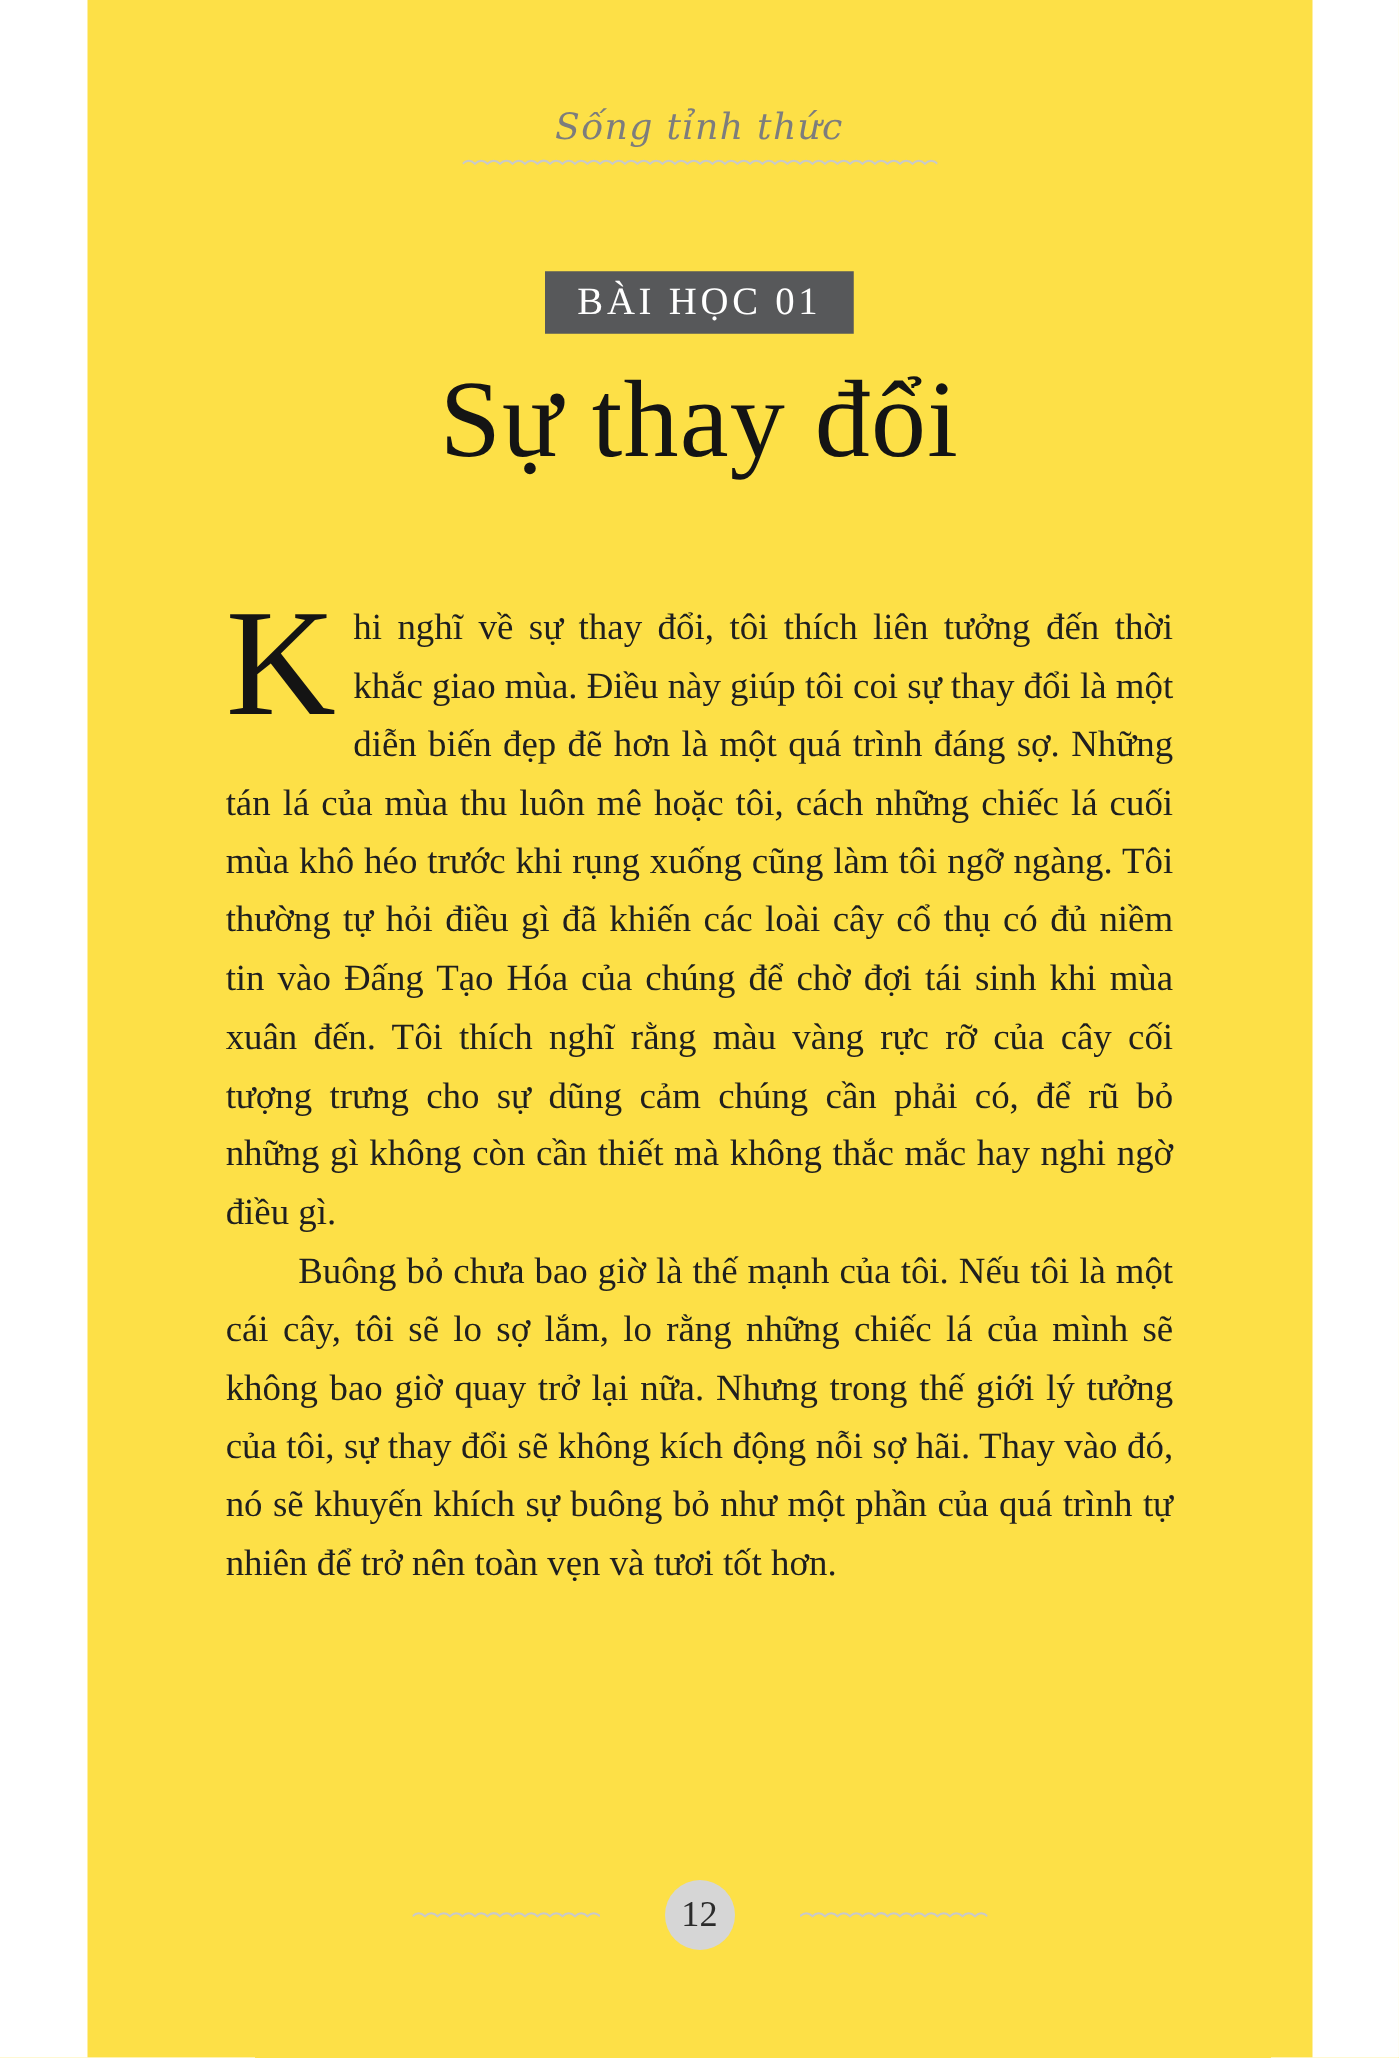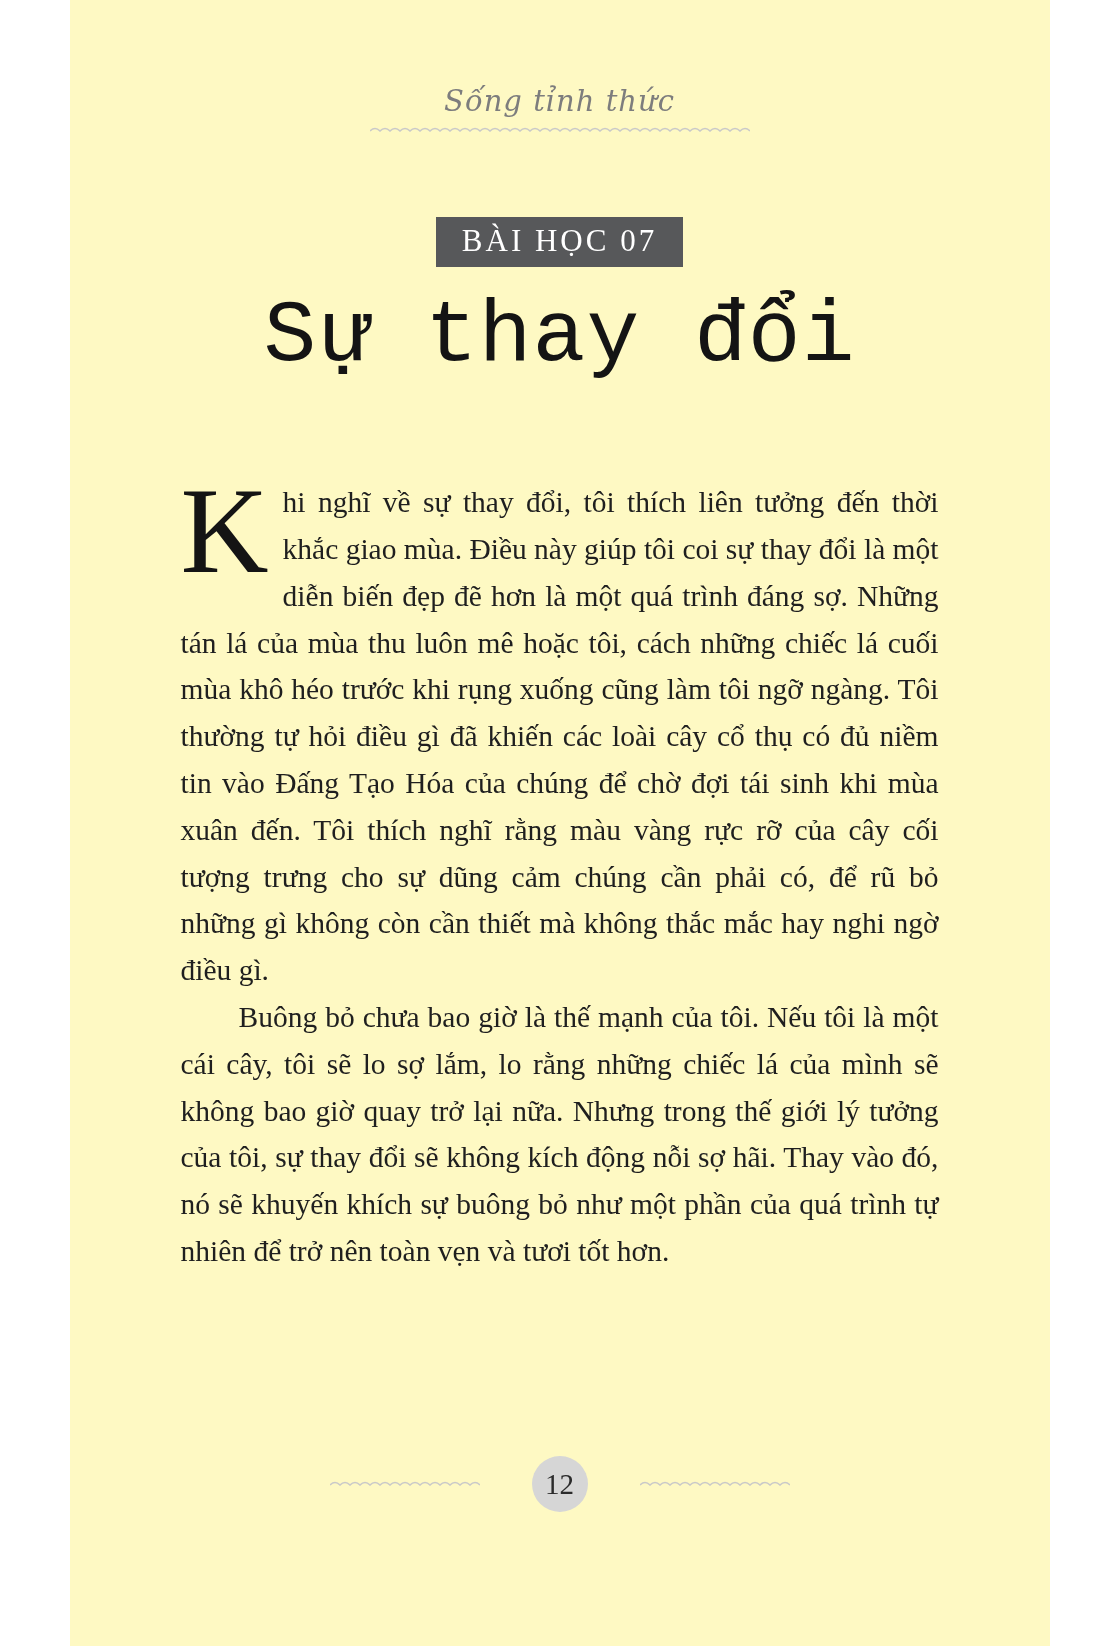--- a/index.html
+++ b/index.html
@@ -3,21 +3,21 @@
 <meta charset="utf-8">
 <style>
   * { box-sizing: border-box; }
   html, body { margin: 0; padding: 0; background: #ffffff; }
 
   .page {
     position: relative;
     width: 980px;
     height: 1646px;
     margin: 0 auto;
-    background: #fef9c3;
+    background: #fde047;
     overflow: hidden;
     font-family: "Liberation Serif", serif;
     color: var(--text, #1f1f1f);
   }
 
   
   .running-header { padding-top: 86px; text-align: center; }
   .book-title {
     font-family: "DejaVu Serif", serif;
     font-style: italic;
@@ -40,21 +40,21 @@
     font-size: 31px;
     line-height: 1;
     padding: 8px 26px 11px;
     letter-spacing: 3px;
   }
 
   
   .chapter-title {
     margin: 24px 0 0;
     text-align: center;
-    font-family: Liberation Mono, monospace;
+    font-family: Liberation Serif, serif;
     font-weight: normal;
     font-size: 88px;
     line-height: 1.05;
     color: #141414;
     letter-spacing: 1px;
   }
 
   
   .body-col {
     width: 758px;
@@ -72,21 +72,21 @@
     font-size: 122px;
     line-height: 88px;
     padding: 8px 14px 0 0;
     color: #141414;
   }
 
   
   .footer {
     position: absolute;
     left: 0; right: 0;
-    top: 1456px;
+    top: 1504px;
     display: flex;
     align-items: center;
     justify-content: center;
     gap: 52px;
   }
   .page-circle {
     width: 56px; height: 56px;
     border-radius: 50%;
     background: var(--circle-bg, #d6d6d6);
     color: #2b2b2b;
@@ -102,21 +102,21 @@
 
   <header class="running-header">
     <div class="book-title">Sống tỉnh thức</div>
     <div class="wave-row">
       <svg class="wave" width="380" height="10" viewBox="0 0 380 10" aria-hidden="true">
           <path d="M0 6 Q5 1 10 6 Q15 1 20 6 Q25 1 30 6 Q35 1 40 6 Q45 1 50 6 Q55 1 60 6 Q65 1 70 6 Q75 1 80 6 Q85 1 90 6 Q95 1 100 6 Q105 1 110 6 Q115 1 120 6 Q125 1 130 6 Q135 1 140 6 Q145 1 150 6 Q155 1 160 6 Q165 1 170 6 Q175 1 180 6 Q185 1 190 6 Q195 1 200 6 Q205 1 210 6 Q215 1 220 6 Q225 1 230 6 Q235 1 240 6 Q245 1 250 6 Q255 1 260 6 Q265 1 270 6 Q275 1 280 6 Q285 1 290 6 Q295 1 300 6 Q305 1 310 6 Q315 1 320 6 Q325 1 330 6 Q335 1 340 6 Q345 1 350 6 Q355 1 360 6 Q365 1 370 6 Q375 1 380 6"></path>
         </svg>
     </div>
   </header>
 
-  <div class="lesson-badge">BÀI HỌC 07</div>
+  <div class="lesson-badge">BÀI HỌC 01</div>
 
   <h1 class="chapter-title">Sự thay đổi</h1>
 
   <div class="body-col">
     <p class="para">
       <span class="dropcap">K</span><span>hi nghĩ về sự thay đổi, tôi thích liên tưởng đến thời khắc giao mùa. Điều này giúp tôi coi sự thay đổi là một diễn biến đẹp đẽ hơn là một quá trình đáng sợ. Những tán lá của mùa thu luôn mê hoặc tôi, cách những chiếc lá cuối mùa khô héo trước khi rụng xuống cũng làm tôi ngỡ ngàng. Tôi thường tự hỏi điều gì đã khiến các loài cây cổ thụ có đủ niềm tin vào Đấng Tạo Hóa của chúng để chờ đợi tái sinh khi mùa xuân đến. Tôi thích nghĩ rằng màu vàng rực rỡ của cây cối tượng trưng cho sự dũng cảm chúng cần phải có, để rũ bỏ những gì không còn cần thiết mà không thắc mắc hay nghi ngờ điều gì.</span>
     </p>
     <p class="para indented">Buông bỏ chưa bao giờ là thế mạnh của tôi. Nếu tôi là một cái cây, tôi sẽ lo sợ lắm, lo rằng những chiếc lá của mình sẽ không bao giờ quay trở lại nữa. Nhưng trong thế giới lý tưởng của tôi, sự thay đổi sẽ không kích động nỗi sợ hãi. Thay vào đó, nó sẽ khuyến khích sự buông bỏ như một phần của quá trình tự nhiên để trở nên toàn vẹn và tươi tốt hơn.</p>
   </div>
 

